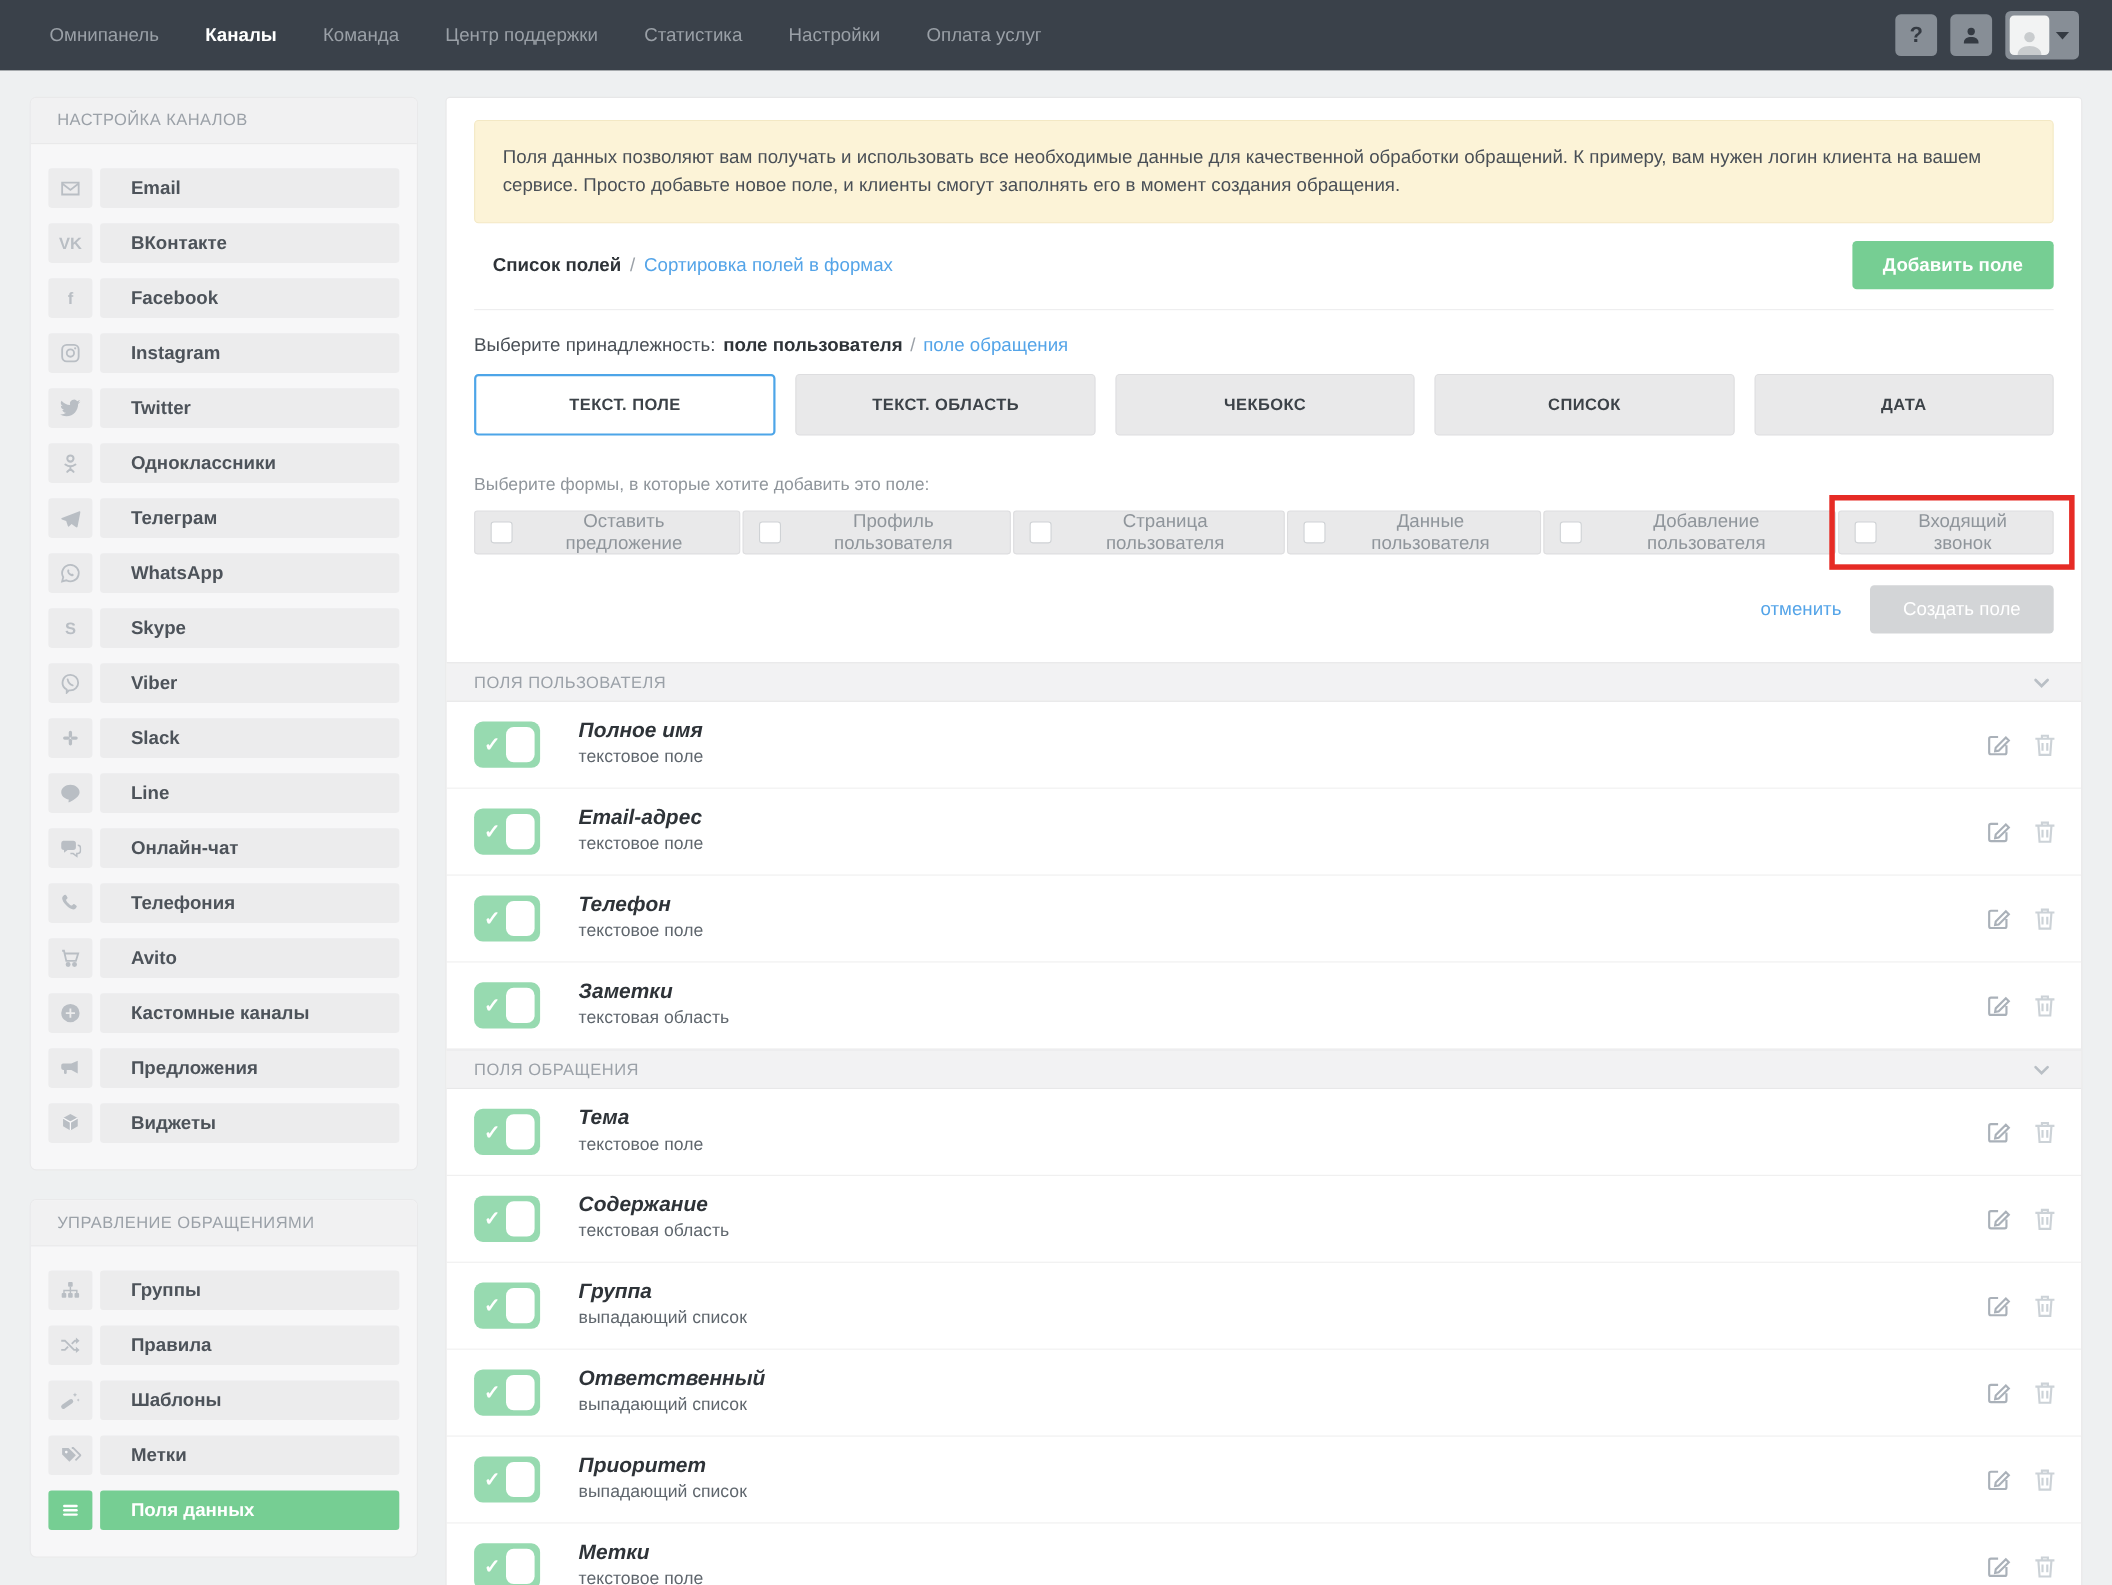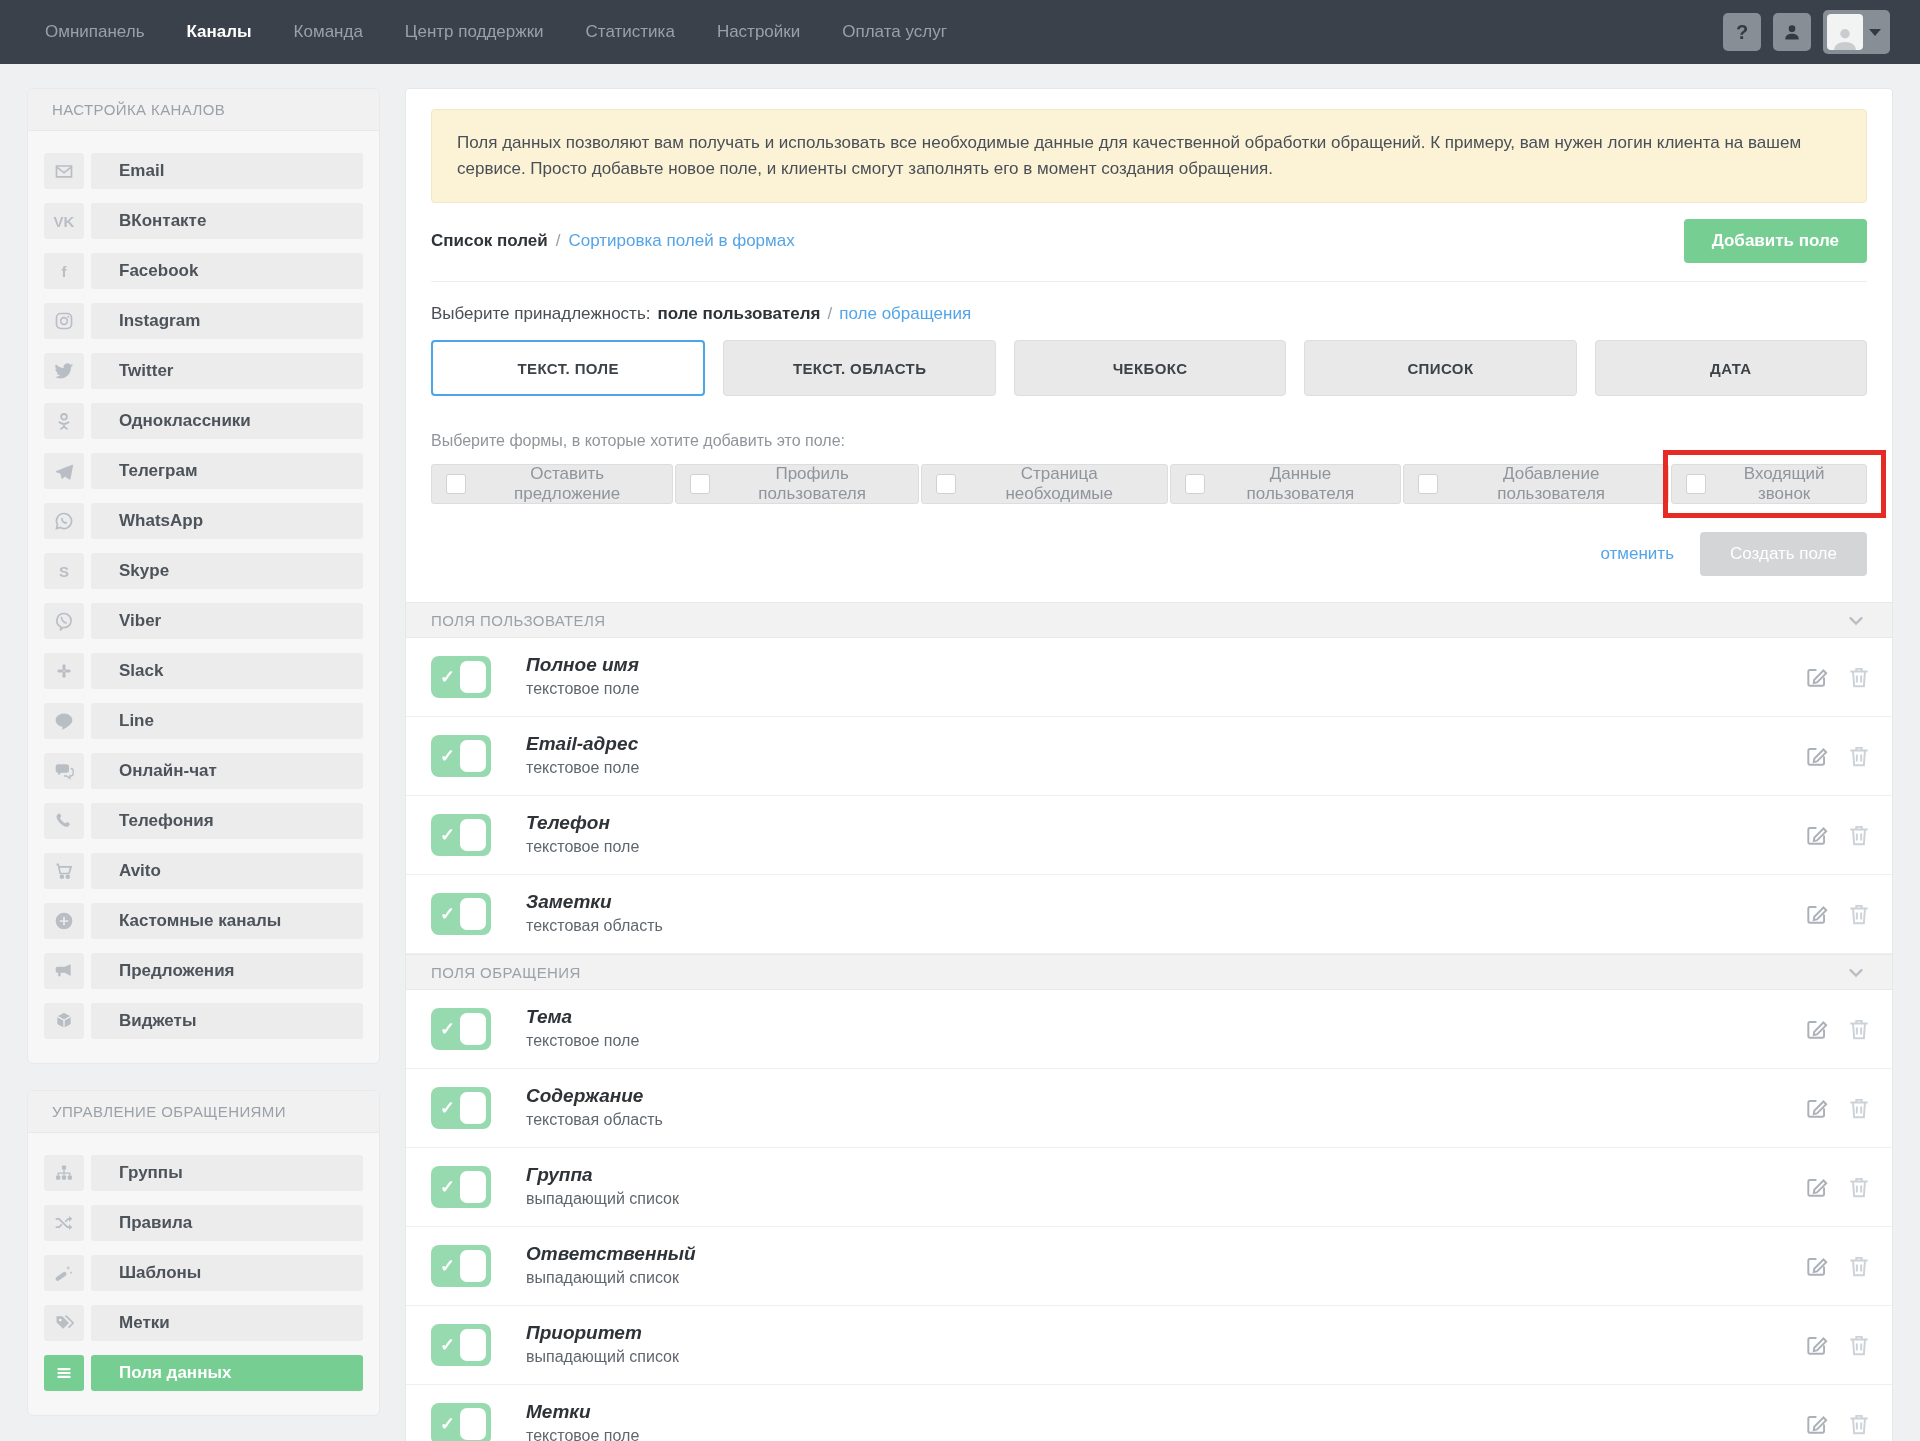--- a/index.html
+++ b/index.html
@@ -43,21 +43,21 @@
   .side-label{flex:1;height:36px;background:var(--tile-bg);border-radius:3px;display:flex;align-items:center;
               padding-left:28px;color:var(--tile-text);font-size:17px;font-weight:bold;}
   .side-item.active .side-tile,.side-item.active .side-label{background:var(--green);color:#ffffff;}
 
   
   .card{flex:1;background:#ffffff;border:1px solid #e7e7e8;border-radius:4px;min-height:1380px;}
   .card-top{padding:20px 25px 0 25px;}
   .info-box{background:var(--yellow);border:1px solid #f3e8c4;border-radius:4px;padding:20px 25px;
             color:#494f56;font-size:17px;line-height:26px;}
   .breadcrumb-row{margin-top:16px;display:flex;align-items:center;justify-content:space-between;}
-  .breadcrumb{font-size:17px;display:flex;gap:8px;align-items:center;}
+  .breadcrumb{font-size:17px;display:flex;gap:8px;align-items:center;margin-left:17px;}
   .bc-current{color:var(--title-dark);font-weight:bold;}
   .bc-sep{color:#9aa0a7;}
   a.link{color:var(--link-blue);text-decoration:none;cursor:pointer;}
   .btn-green{background:var(--green);border:none;border-radius:4px;color:#ffffff;font-weight:bold;font-size:17px;
              padding:12px 28px;cursor:pointer;}
   .top-divider{border-bottom:1px solid #ededee;margin-top:18px;}
   .ownership{margin-top:22px;font-size:17px;color:#494f56;display:flex;gap:7px;align-items:center;}
   .own-selected{color:var(--title-dark);font-weight:bold;}
   .own-sep{color:#9aa0a7;}
   .tabs{margin-top:16px;display:flex;gap:18px;}
@@ -403,21 +403,21 @@
             </span>
             <span class="chip-wrap">
               <button class="chip">
                 <span class="cbx"></span>
                 <span>Профиль пользователя</span>
               </button>
             </span>
             <span class="chip-wrap">
               <button class="chip">
                 <span class="cbx"></span>
-                <span>Страница необходимые</span>
+                <span>Страница пользователя</span>
               </button>
             </span>
             <span class="chip-wrap">
               <button class="chip">
                 <span class="cbx"></span>
                 <span>Данные пользователя</span>
               </button>
             </span>
             <span class="chip-wrap">
               <button class="chip">

